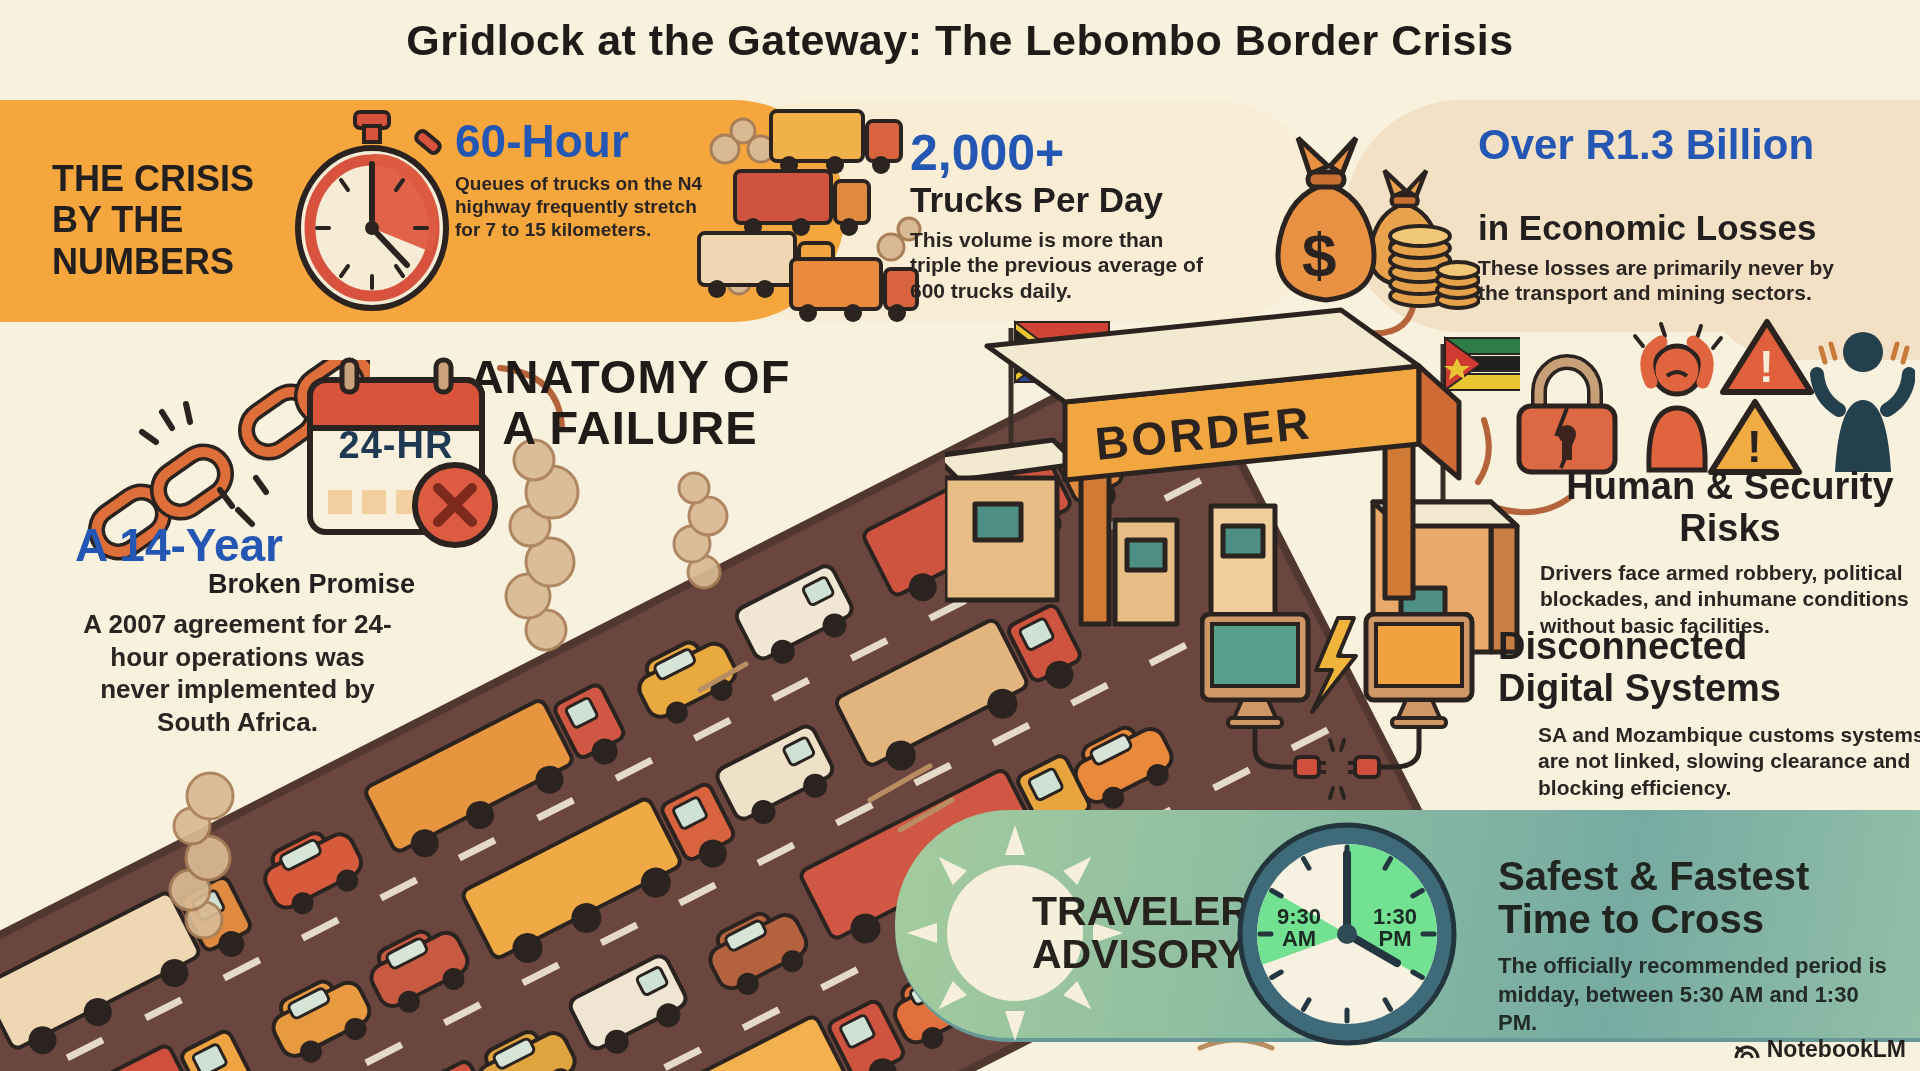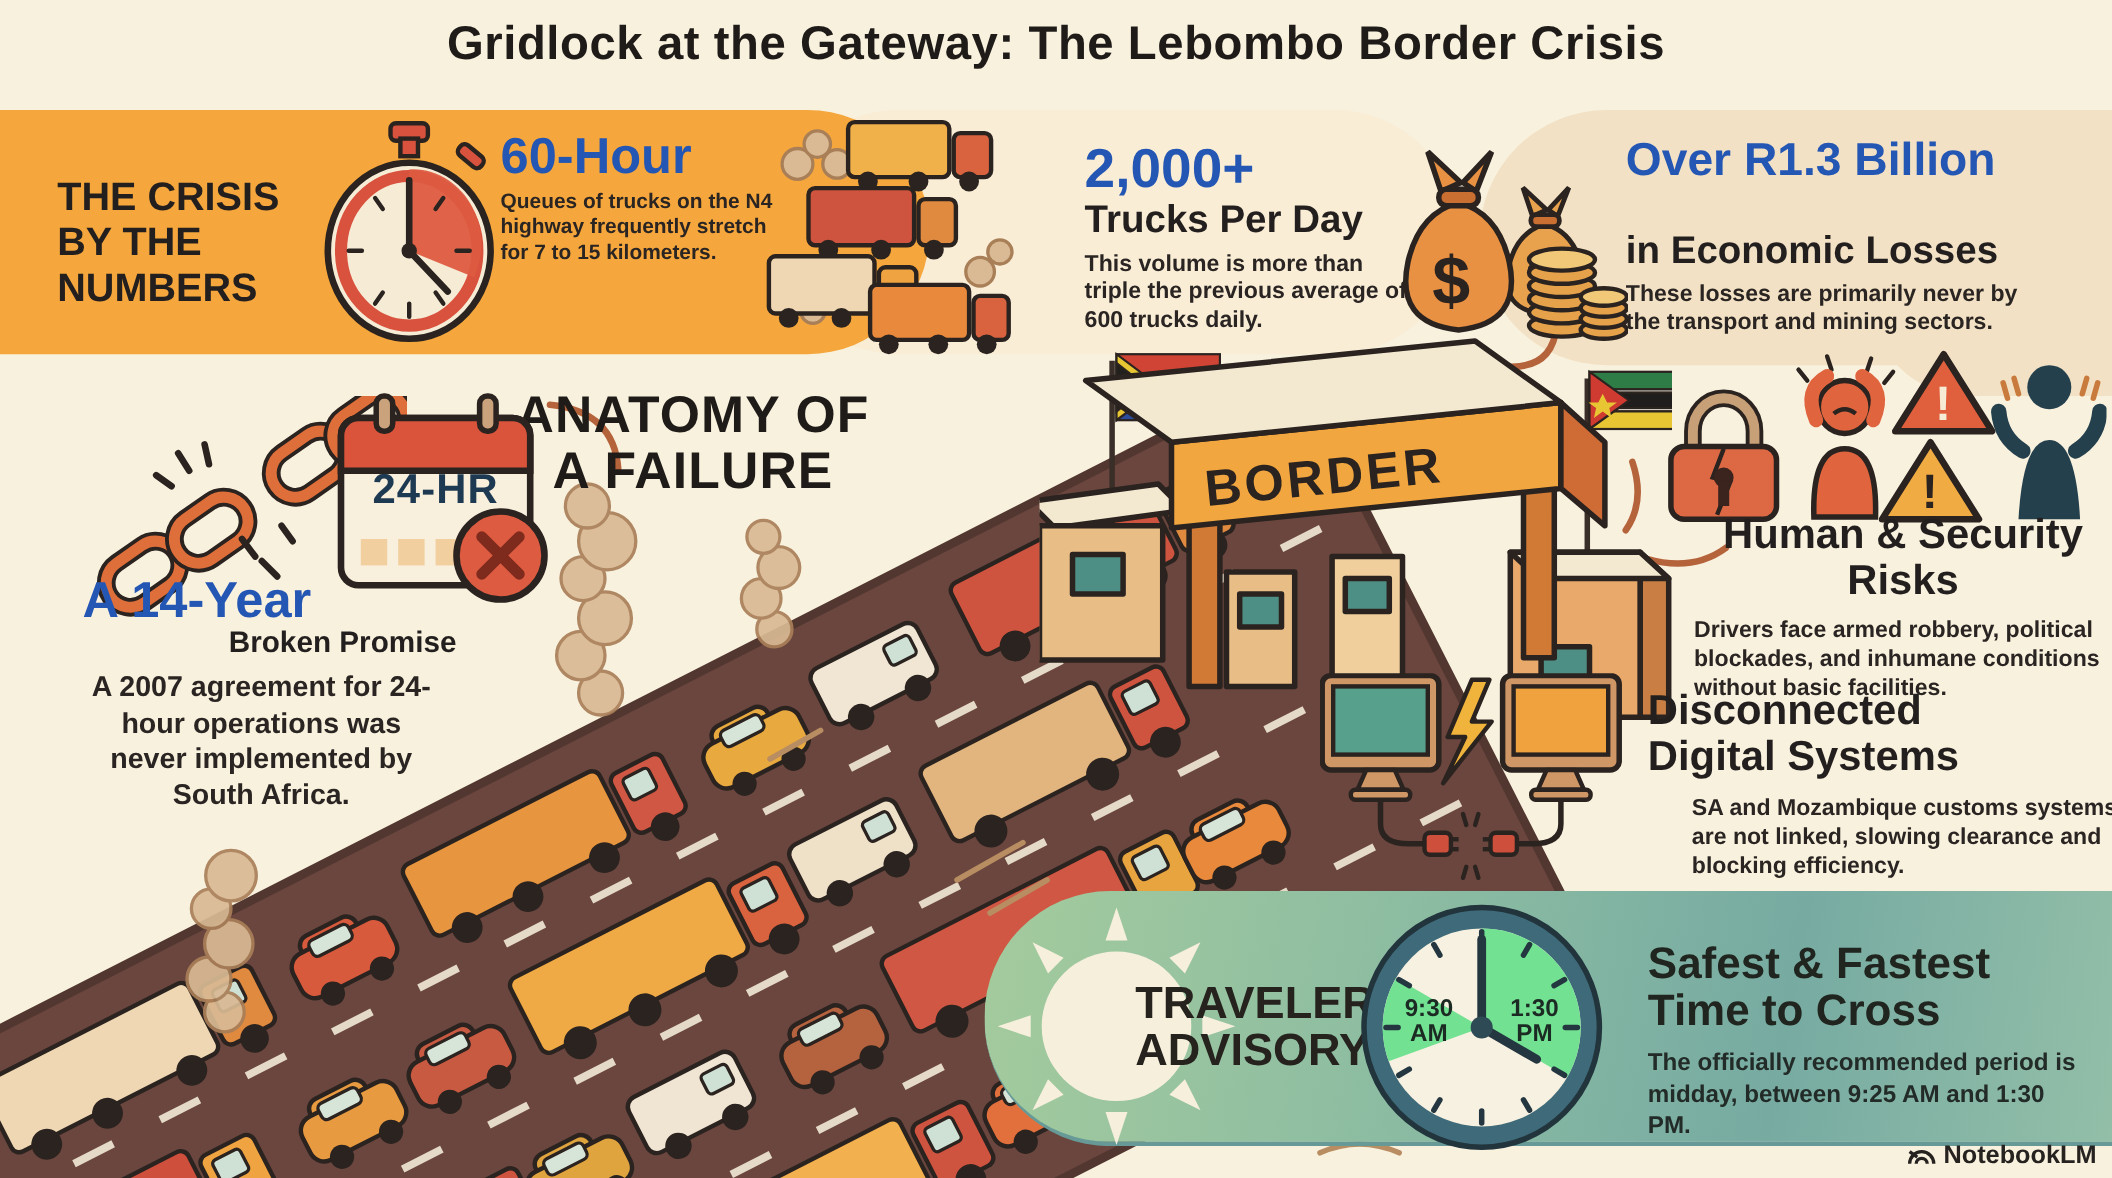--- a/index.html
+++ b/index.html
@@ -9,21 +9,21 @@
   .title{top:16px;left:0;width:1920px;text-align:center;font-size:43px;font-weight:800;color:#1f1b18;letter-spacing:.5px;}
   .band-orange{top:100px;left:0;width:845px;height:222px;background:#f5a73d;border-radius:0 111px 111px 0;}
   .pill-cream{top:100px;left:705px;width:620px;height:222px;background:#f9edd6;border-radius:111px;}
   .pill-beige{top:100px;left:1345px;width:575px;height:232px;background:#f2e1c4;border-radius:116px 0 0 116px;}
   .blob-beige{top:240px;left:1700px;width:220px;height:120px;background:#f2e1c4;border-radius:0 0 0 90px;}
   .crisis-heading{top:158px;left:52px;width:250px;font-size:36px;font-weight:800;line-height:1.15;color:#231f1e;}
   .stat-value{font-size:46px;font-weight:800;color:#2456b4;line-height:1.0;}
   .stat-label{font-size:31px;font-weight:800;color:#231f1e;line-height:1.05;margin-top:4px;}
   .stat-desc{font-size:19px;font-weight:700;color:#2a2522;line-height:1.22;margin-top:8px;}
   .stat1{top:118px;left:455px;width:255px;}
-  .stat2{top:128px;left:986px;width:330px;}
+  .stat2{top:128px;left:910px;width:330px;}
   .stat2 .stat-value{font-size:50px;}
   .stat2 .stat-label{font-size:35px;}
   .stat2 .stat-desc{font-size:21px;width:300px;}
   .stat3{top:124px;left:1478px;width:435px;}
   .stat3 .stat-value{font-size:42px;}
   .stat3 .stat-label{font-size:35px;margin-top:44px;}
   .stat3 .stat-desc{font-size:21px;width:380px;}
   .anatomy-heading{top:352px;left:465px;width:330px;text-align:center;font-size:47px;font-weight:800;line-height:1.08;color:#1f1b18;letter-spacing:1px;}
   .bp-block{top:522px;left:75px;width:340px;}
   .bp-accent{font-size:46px;font-weight:800;color:#2456b4;line-height:1.0;}
@@ -637,21 +637,21 @@
         <line x1="177.8" y1="76" x2="187.3" y2="70.5"></line>
     </g>
     <line x1="112" y1="114" x2="112" y2="34" stroke="#243640" stroke-width="8" stroke-linecap="round"></line>
     <line x1="112" y1="114" x2="162" y2="143" stroke="#243640" stroke-width="8" stroke-linecap="round"></line>
     <circle cx="112" cy="114" r="10" fill="#2e4a55"></circle>
   </svg>
   <div class="abs clock-label cl-start">9:30 AM</div>
   <div class="abs clock-label cl-end">1:30 PM</div>
 
   <div class="abs adv-title">Safest &amp; Fastest Time to Cross</div>
-  <div class="abs adv-desc">The officially recommended period is midday, between 9:25 AM and 1:30 PM.</div>
+  <div class="abs adv-desc">The officially recommended period is midday, between 5:30 AM and 1:30 PM.</div>
 
   <div class="abs watermark">
     <svg width="28" height="24" viewBox="0 0 28 24">
       <path d="M3,20 a11,11 0 0 1 22,0" fill="none" stroke="#262220" stroke-width="3"></path>
       <path d="M9,20 a5,5 0 0 1 10,0" fill="none" stroke="#262220" stroke-width="3"></path>
       <line x1="3" y1="9" x2="10" y2="14" stroke="#262220" stroke-width="3"></line>
     </svg>
     <span>NotebookLM</span>
   </div>
 

